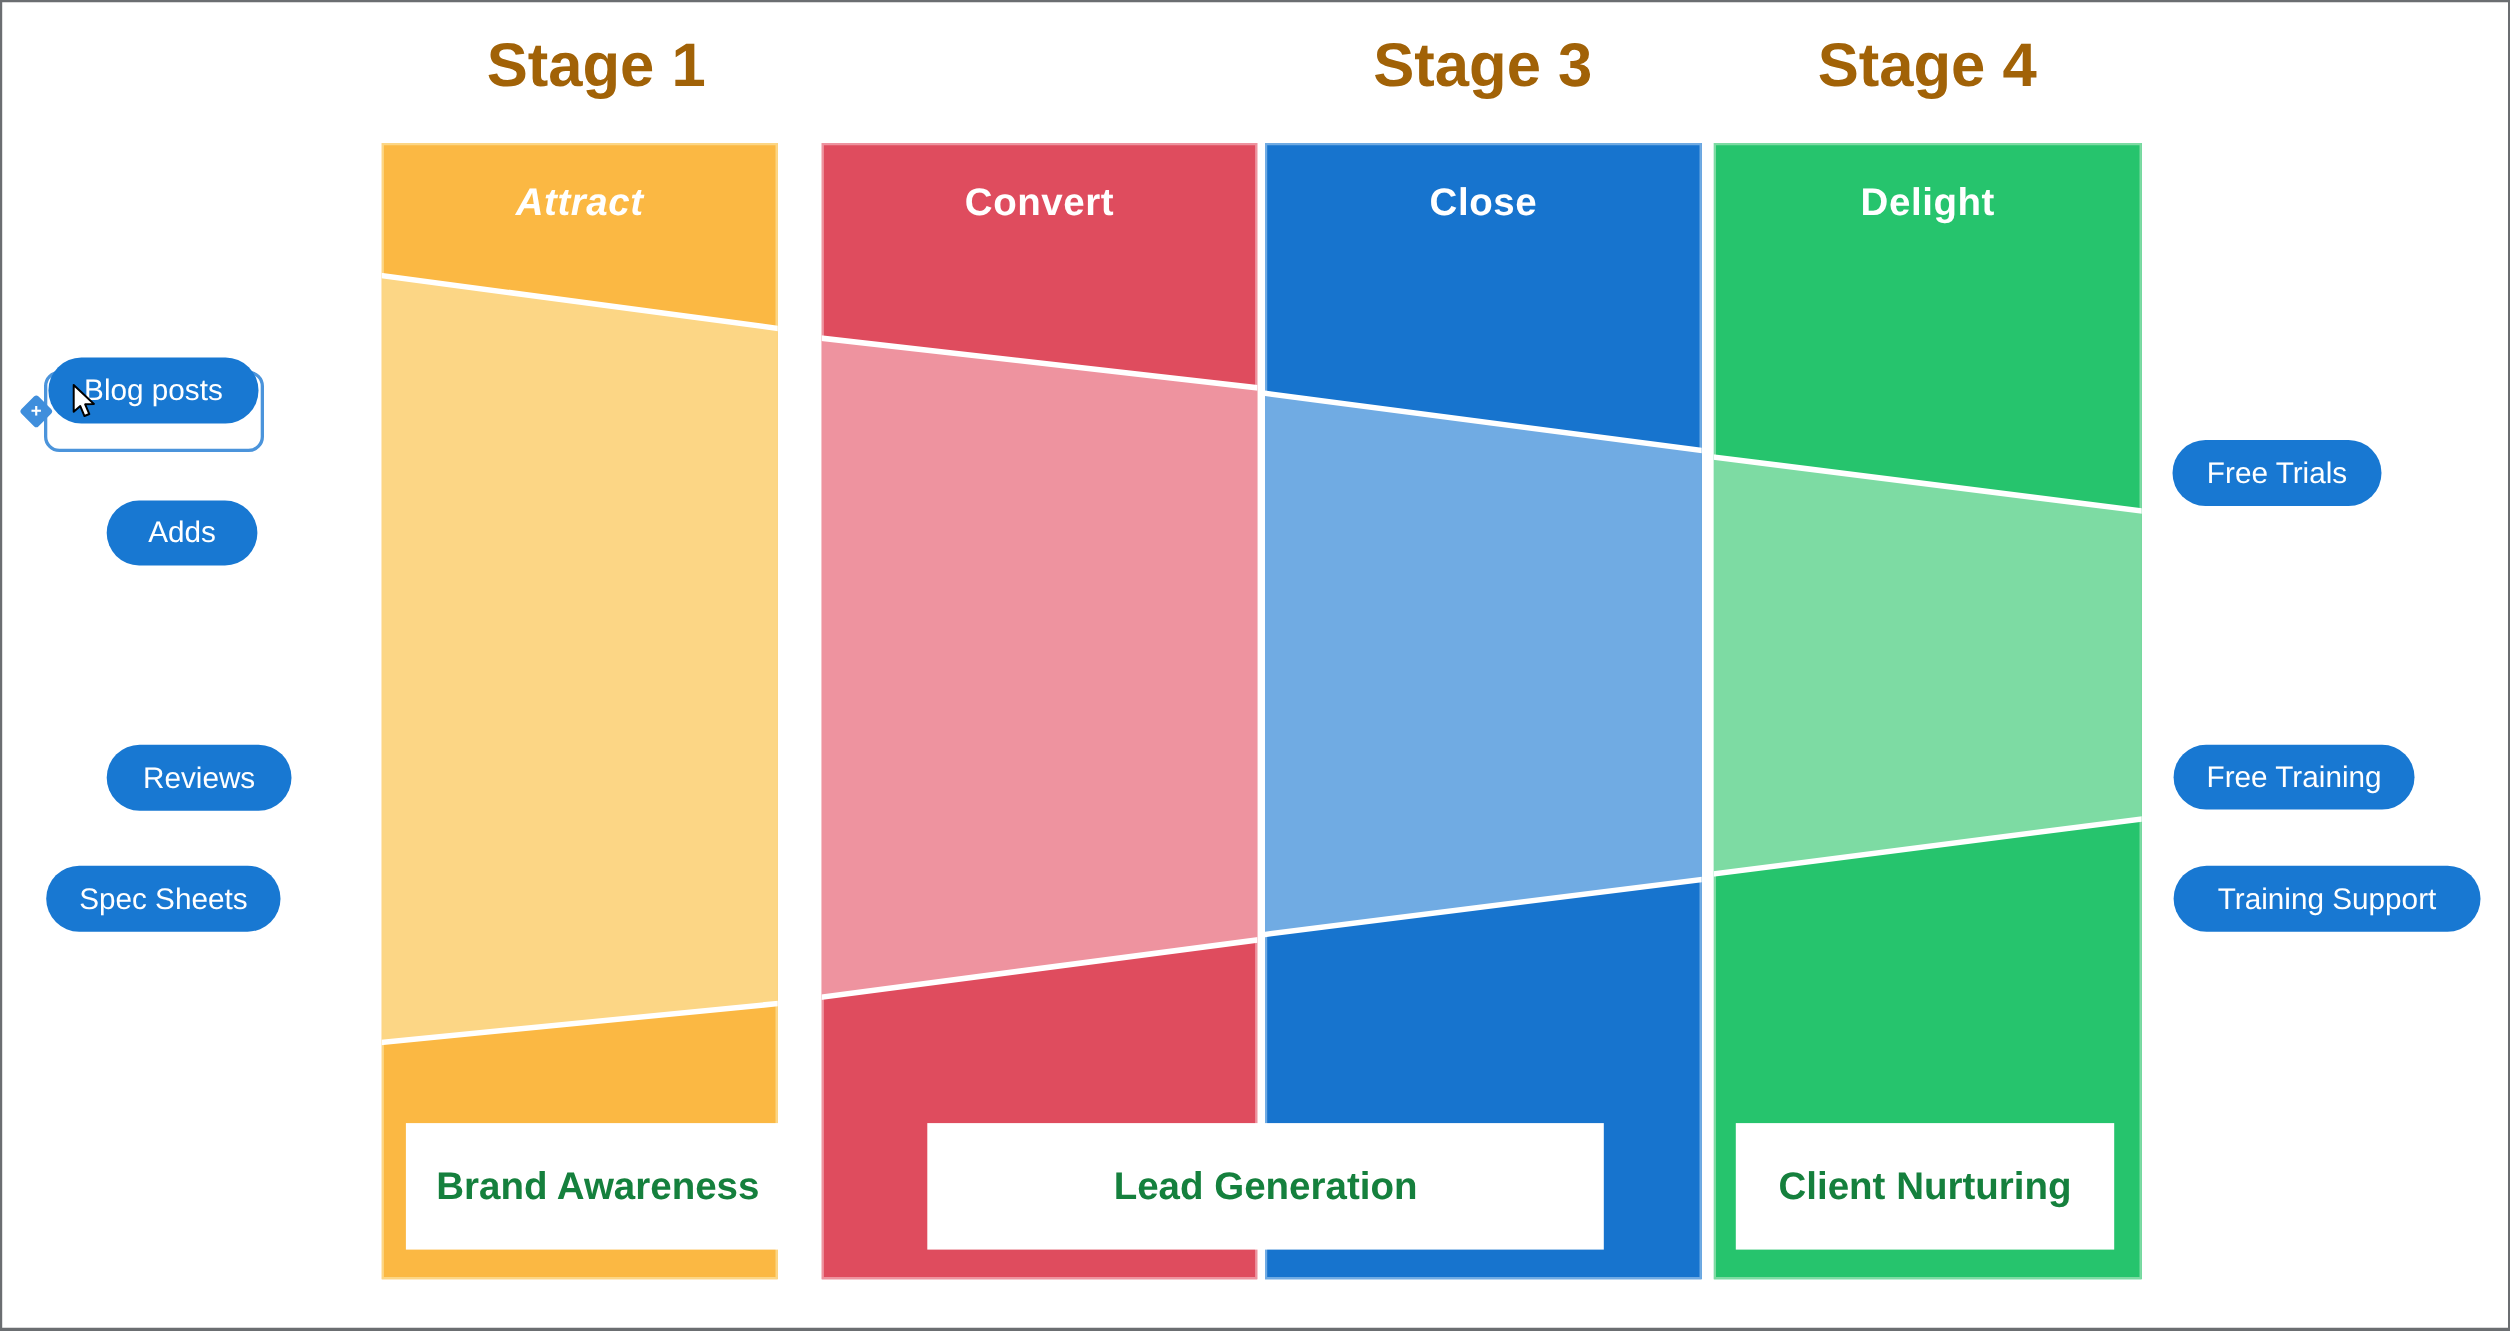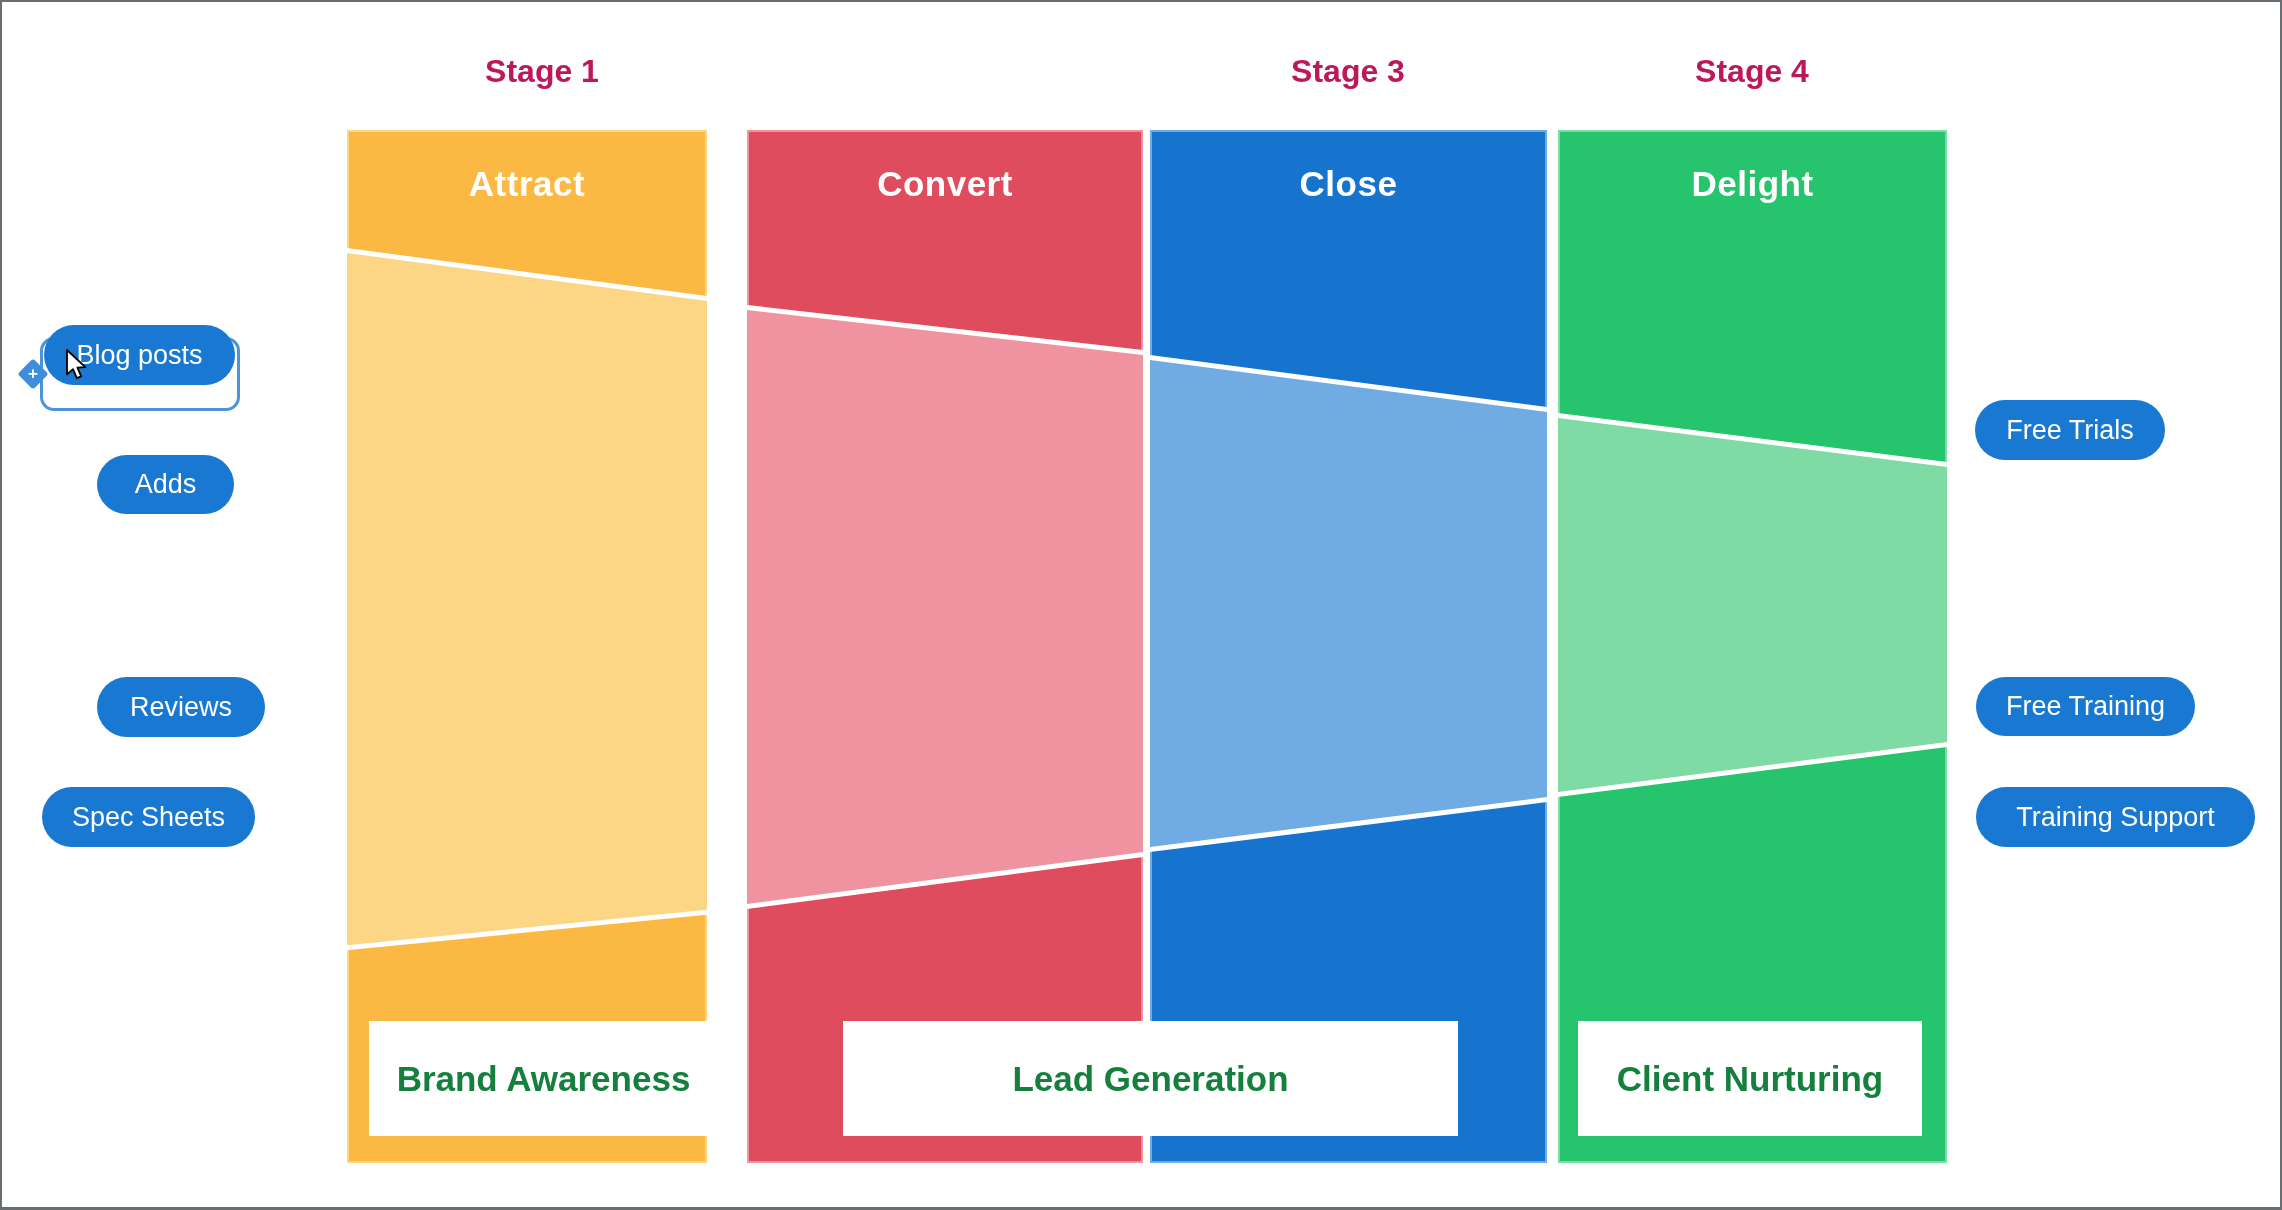--- a/index.html
+++ b/index.html
@@ -3,22 +3,22 @@
 <meta charset="utf-8">
 <style>
   html,body{margin:0;padding:0;background:#e8e8e8;}
   *{box-sizing:border-box;font-family:"Liberation Sans", sans-serif;}
   .canvas{
     position:relative;width:2282px;height:1210px;background:#ffffff;
     border:2px solid #6b6e71;border-bottom-width:3px;overflow:hidden;
   }
   
   .stage-label{
-    position:absolute;top:38px;width:400px;height:62px;line-height:62px;
-    text-align:center;font-size:32px;font-weight:bold;color:#be185d;
+    position:absolute;top:26px;width:400px;height:62px;line-height:62px;
+    text-align:center;font-size:56px;font-weight:bold;color:#a16207;
   }
   
   .funnel{position:absolute;left:345px;top:128px;width:1600px;height:1033px;}
   .col{
     position:absolute;top:0;height:1033px;background:var(--dark);
     box-shadow:inset 0 0 0 2px var(--light);
   }
   .col svg{position:absolute;left:0;top:0;width:100%;height:100%;display:block;}
   .sep{stroke:#ffffff;stroke-width:5;fill:none;}
   .col-header{
@@ -56,21 +56,21 @@
 <body>
 
 <div class="canvas">
 
   <div class="stage-label" style="left:340px">Stage 1</div>
   <div class="stage-label" style="left:1146px">Stage 3</div>
   <div class="stage-label" style="left:1550px">Stage 4</div>
 
   <div class="funnel">
 
-    <div class="col" style="left: 0px; width: 360px; --dark: #FBB843; --light: #FCD685;">
+    <div class="col" style="left: 0px; width: 360px; font-style: italic; --dark: #FBB843; --light: #FCD685;">
       <svg viewBox="0 0 396 1033" preserveAspectRatio="none">
         <polygon class="band" points="0,120 396,169 396,782 0,818" fill="#FCD685"></polygon>
         <line class="sep" x1="-4" y1="120" x2="400" y2="169"></line>
         <line class="sep" x1="-4" y1="818" x2="400" y2="782"></line>
       </svg>
       <div class="col-header">Attract</div>
     </div>
 
     <div class="col" style="left: 400px; width: 396px; --dark: #DF4C5E; --light: #EE939F;">
       <svg viewBox="0 0 396 1033" preserveAspectRatio="none">

